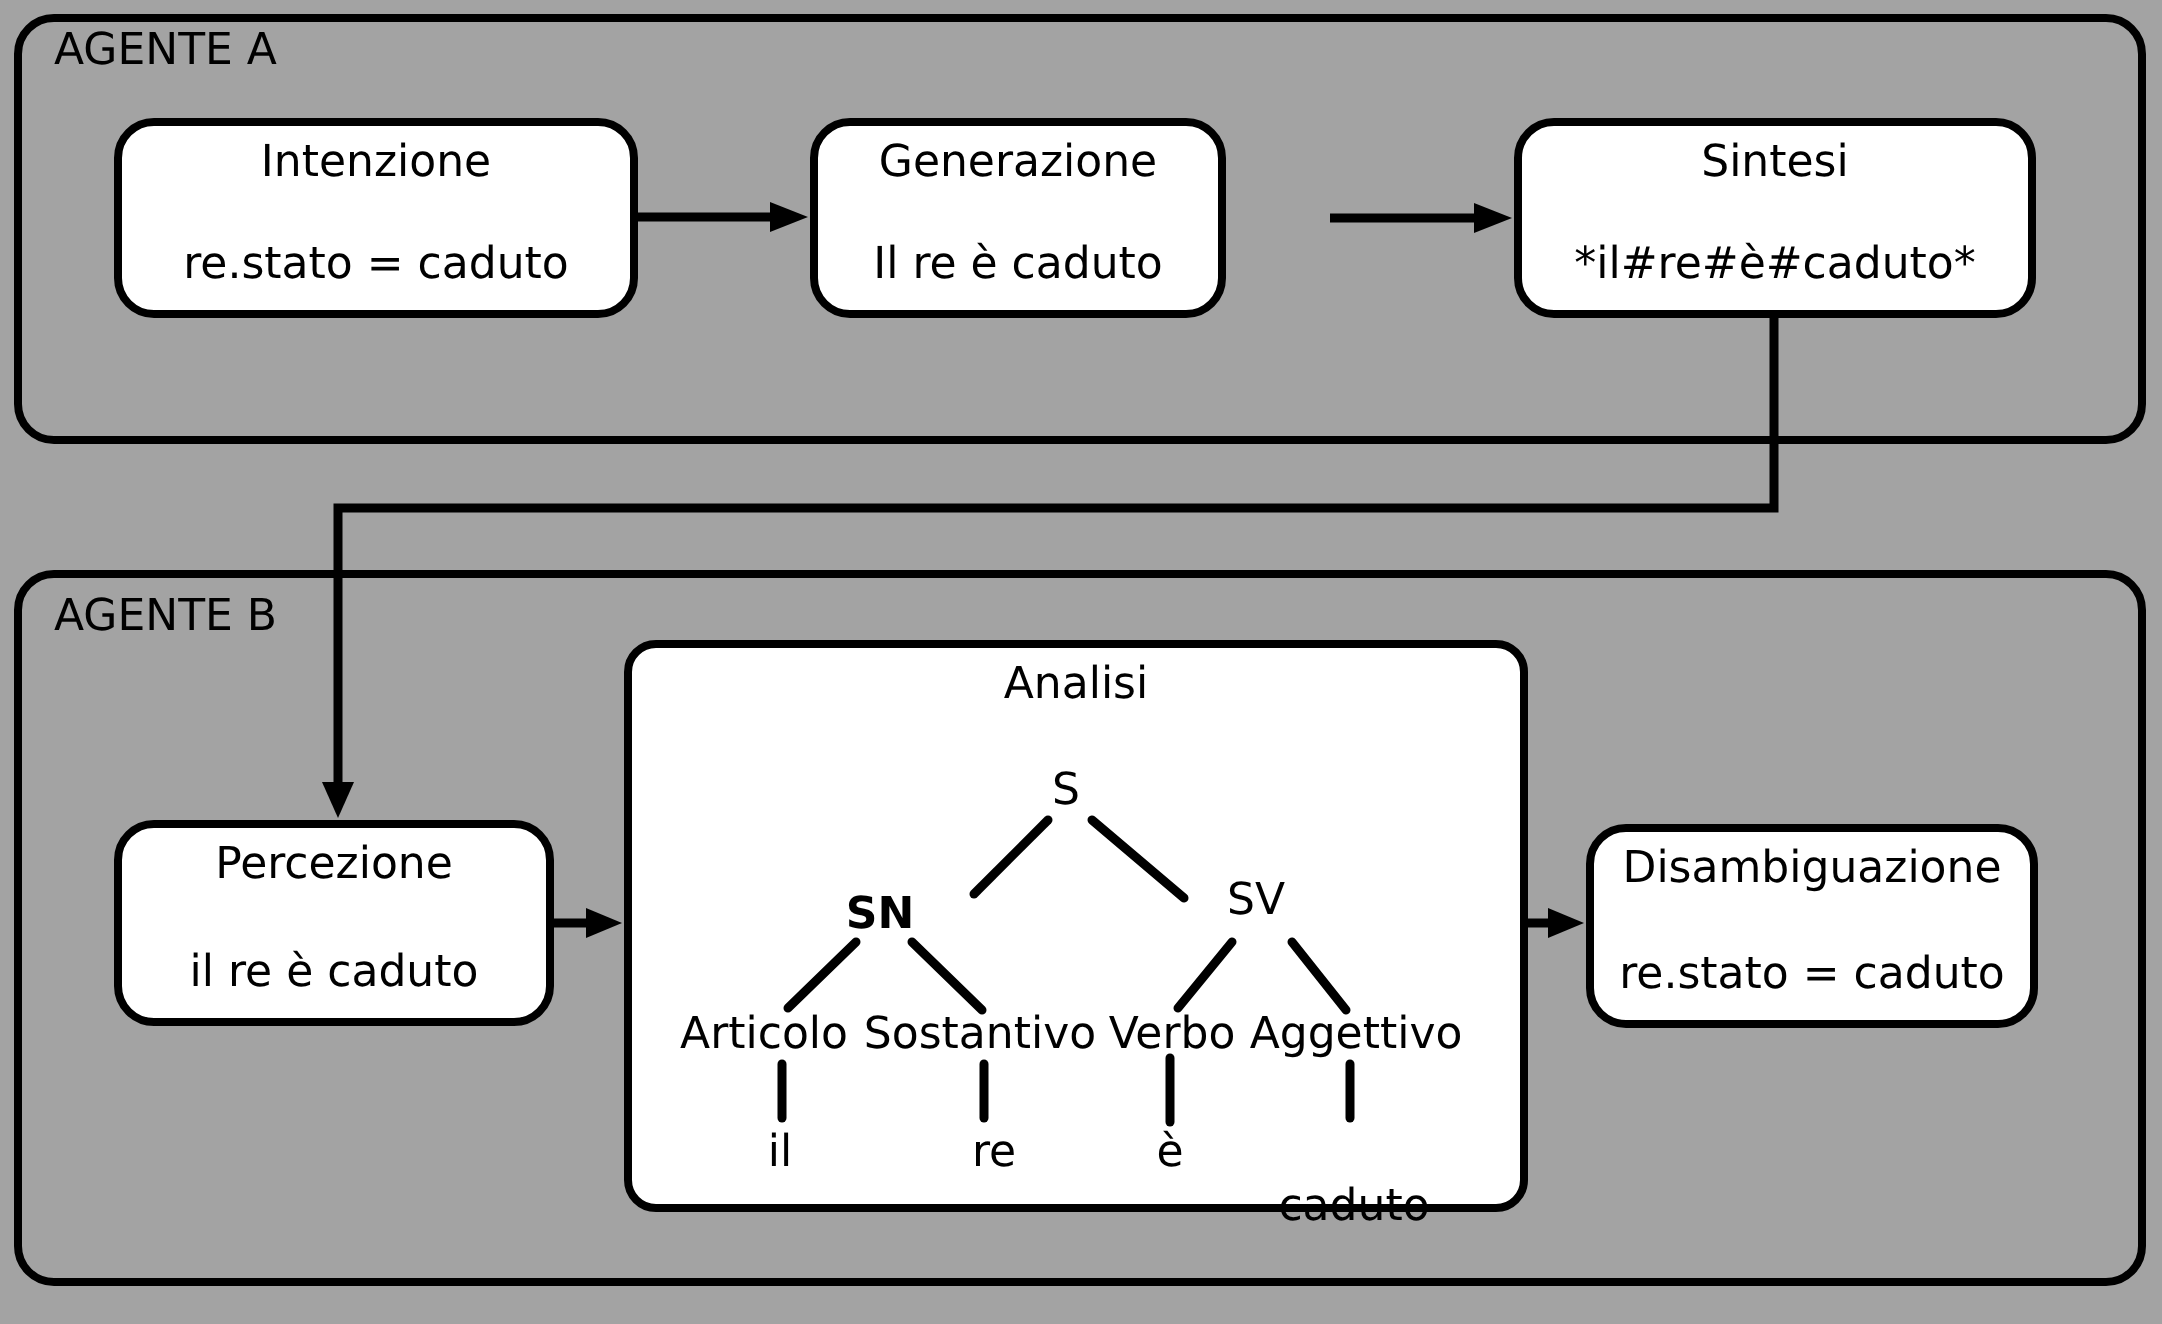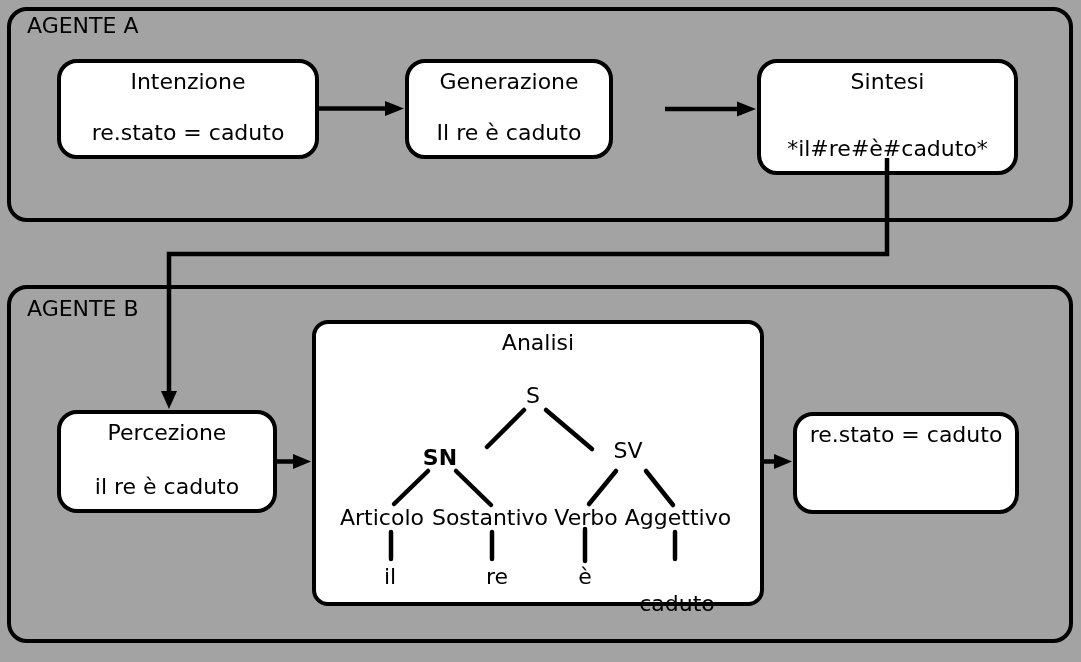--- a/index.html
+++ b/index.html
@@ -48,21 +48,21 @@
     z-index: 2;
   }
   .node-title, .node-value {
     font-size: 22px;
     line-height: 1.15;
     white-space: nowrap;
     text-align: center;
   }
   .box-intention      { left: 57px;  top: 59px;  width: 262px; height: 100px; }
   .box-generation     { left: 405px; top: 59px;  width: 208px; height: 100px; }
-  .box-synthesis      { left: 757px; top: 59px;  width: 261px; height: 116px; }
+  .box-synthesis      { left: 757px; top: 59px;  width: 261px; height: 100px; }
   .box-perception     { left: 57px;  top: 410px; width: 220px; height: 103px; }
   .box-analysis       { left: 312px; top: 320px; width: 452px; height: 286px;
                         border-radius: 16px; justify-content: flex-start; }
   .box-disambiguation { left: 793px; top: 412px; width: 226px; height: 102px; }
   .overlay-svg {
     position: absolute;
     left: 0; top: 0;
     width: 1081px;
     height: 662px;
     z-index: 3;
@@ -113,20 +113,21 @@
   </div>
 
   <div class="node-box box-perception">
     <div class="node-title">Percezione</div>
     <div class="node-value">il re è caduto</div>
   </div>
   <div class="node-box box-analysis">
     <div class="node-title">Analisi</div>
   </div>
   <div class="node-box box-disambiguation">
+    <div class="node-title">Disambiguazione</div>
     <div class="node-value">re.stato = caduto</div>
   </div>
 
   <svg class="overlay-svg" viewBox="0 0 1081 662" xmlns="http://www.w3.org/2000/svg">
     <g stroke="#000000" fill="#000000" stroke-width="4.5">
 
       <line x1="319" y1="108.5" x2="388" y2="108.5"></line>
       <polygon points="404,108.5 385,101 385,116" stroke="none"></polygon>
 
       <line x1="665" y1="109" x2="740" y2="109"></line>

